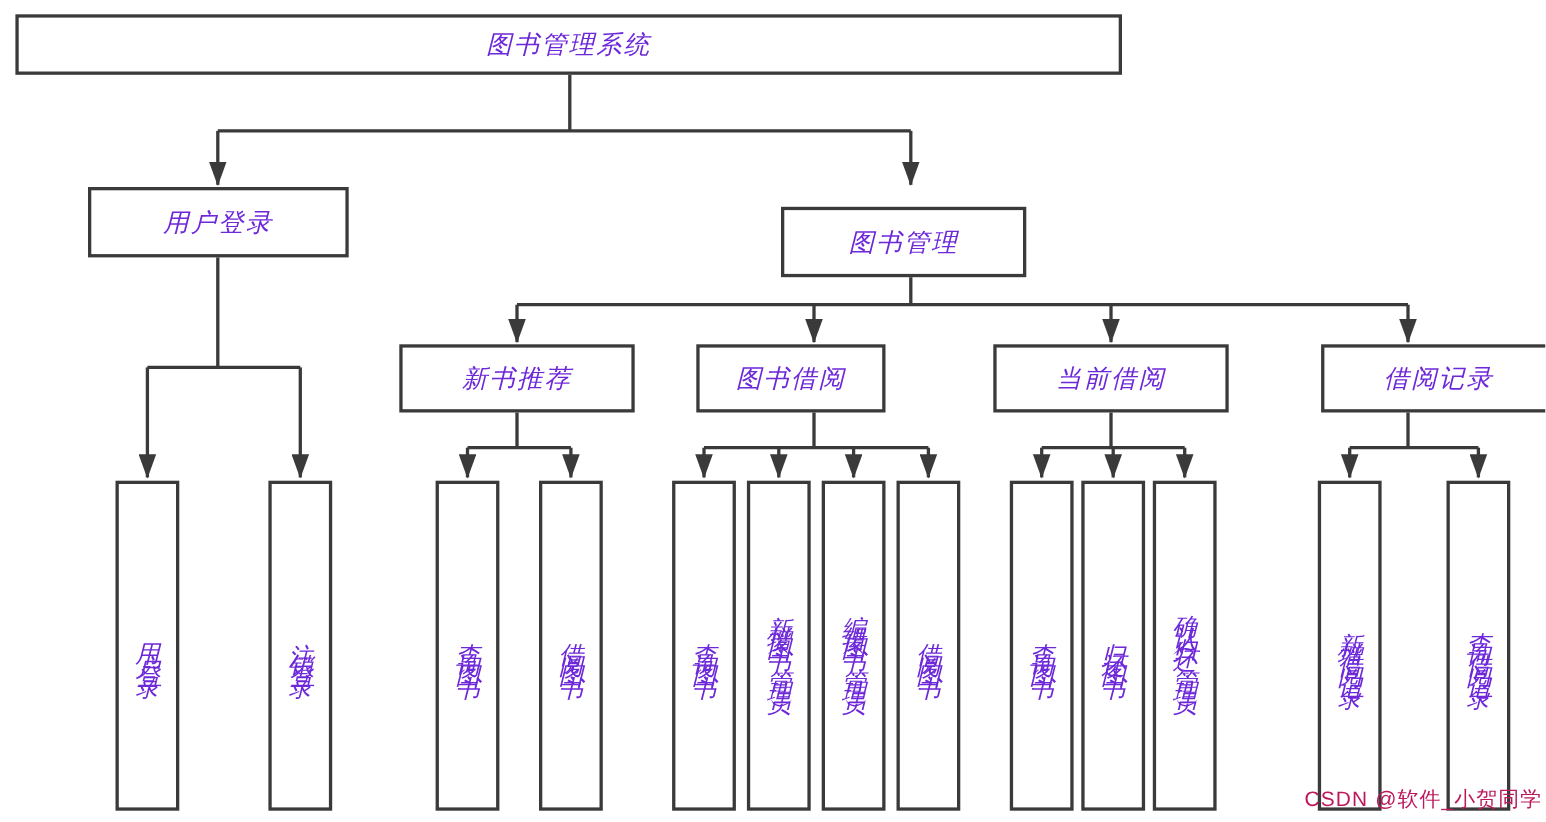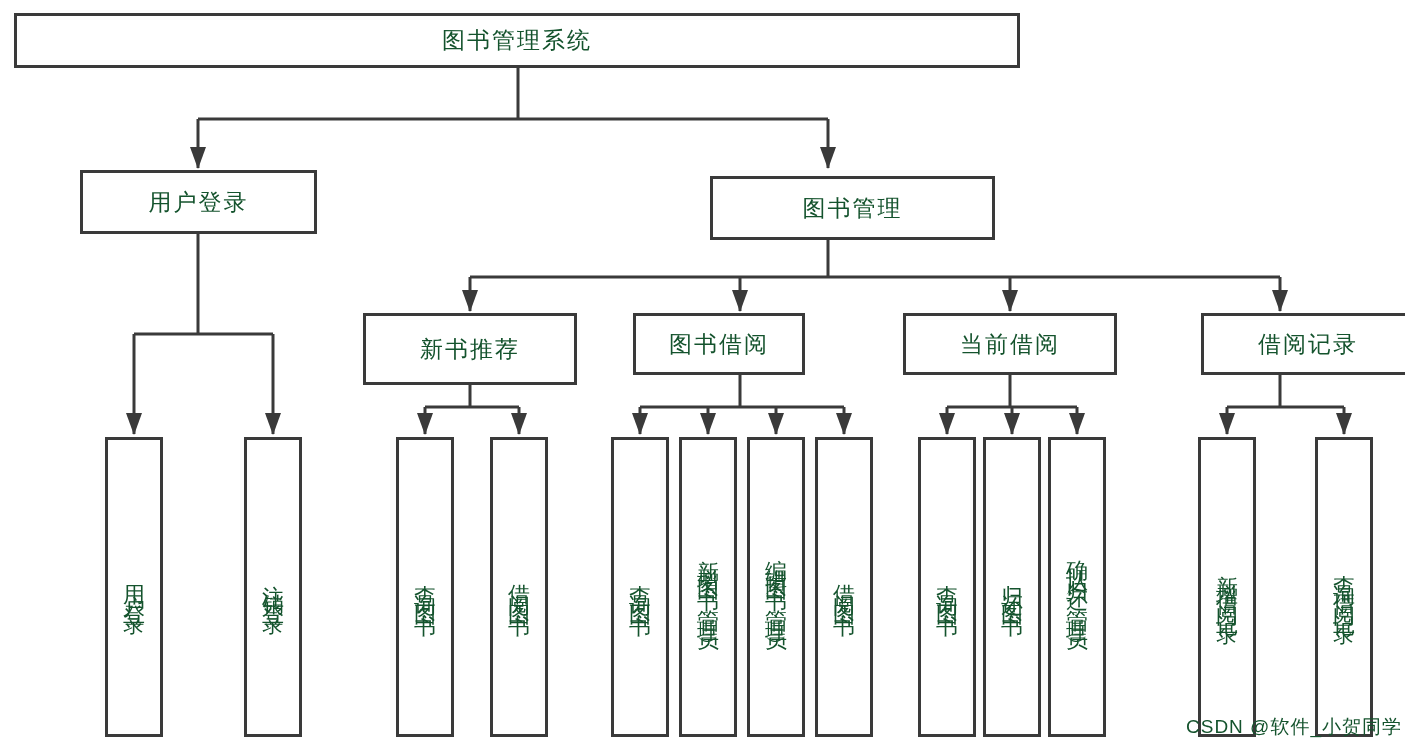--- a/index.html
+++ b/index.html
@@ -4,29 +4,29 @@
 <style>
   html,body{margin:0;padding:0;background:#ffffff;}
   .canvas{
     position:relative;width:1405px;height:747px;background:#ffffff;
     font-family:"Liberation Sans","DejaVu Sans",sans-serif;overflow:hidden;
   }
   .wires{position:absolute;left:0;top:0;width:1405px;height:747px;}
   .node{
     position:absolute;box-sizing:border-box;border:3px solid #3a3a3a;background:#ffffff;
     display:flex;align-items:center;justify-content:center;
-    font-size:23px;letter-spacing:2px;color:#14532d;white-space:nowrap;z-index:2;
+    font-size:23px;letter-spacing:2px;color:#6d28d9;white-space:nowrap;z-index:2;font-style:italic;
   }
   .vnode{
     writing-mode:vertical-rl;text-orientation:mixed;
     font-size:22px;letter-spacing:10px;line-height:1;white-space:normal;
   }
   .watermark{
     position:absolute;left:1186px;top:714px;z-index:3;
-    font-size:19px;letter-spacing:1px;color:#14532d;
+    font-size:19px;letter-spacing:1px;color:#be185d;
   }
 </style>
 </head>
 <body>
 
 <div class="canvas">
 
   <svg class="wires" width="1405" height="747" viewBox="0 0 1405 747" xmlns="http://www.w3.org/2000/svg">
     <defs>
       <marker id="arw" markerUnits="userSpaceOnUse" markerWidth="22" markerHeight="16" viewBox="0 0 22 16" refX="21" refY="8" orient="auto">
@@ -66,23 +66,23 @@
 
       <path d="M1280 373 V407 M1227 407 H1344"></path>
       <path d="M1227 407 V434" marker-end="url(#arw)"></path>
       <path d="M1344 407 V434" marker-end="url(#arw)"></path>
     </g>
   </svg>
 
   <div class="node" style="left:14px;top:13px;width:1006px;height:55px;">图书管理系统</div>
 
   <div class="node" style="left:80px;top:170px;width:237px;height:64px;">用户登录</div>
-  <div class="node" style="left:710px;top:176px;width:285px;height:64px;">图书管理</div>
+  <div class="node" style="left:710px;top:188px;width:223px;height:64px;">图书管理</div>
 
-  <div class="node" style="left:363px;top:313px;width:214px;height:72px;">新书推荐</div>
+  <div class="node" style="left:363px;top:313px;width:214px;height:62px;">新书推荐</div>
   <div class="node" style="left:633px;top:313px;width:172px;height:62px;">图书借阅</div>
   <div class="node" style="left:903px;top:313px;width:214px;height:62px;text-align:right;">当前借阅</div>
   <div class="node" style="left:1173px;top:313px;width:214px;height:62px;margin-left:28px;">借阅记录</div>
 
   <div class="node vnode" style="left:105px;top:437px;width:58px;height:300px;">用户登录</div>
   <div class="node vnode" style="left:244px;top:437px;width:58px;height:300px;">注销登录</div>
 
   <div class="node vnode" style="left:396px;top:437px;width:58px;height:300px;">查询图书</div>
   <div class="node vnode" style="left:490px;top:437px;width:58px;height:300px;">借阅图书</div>
 

